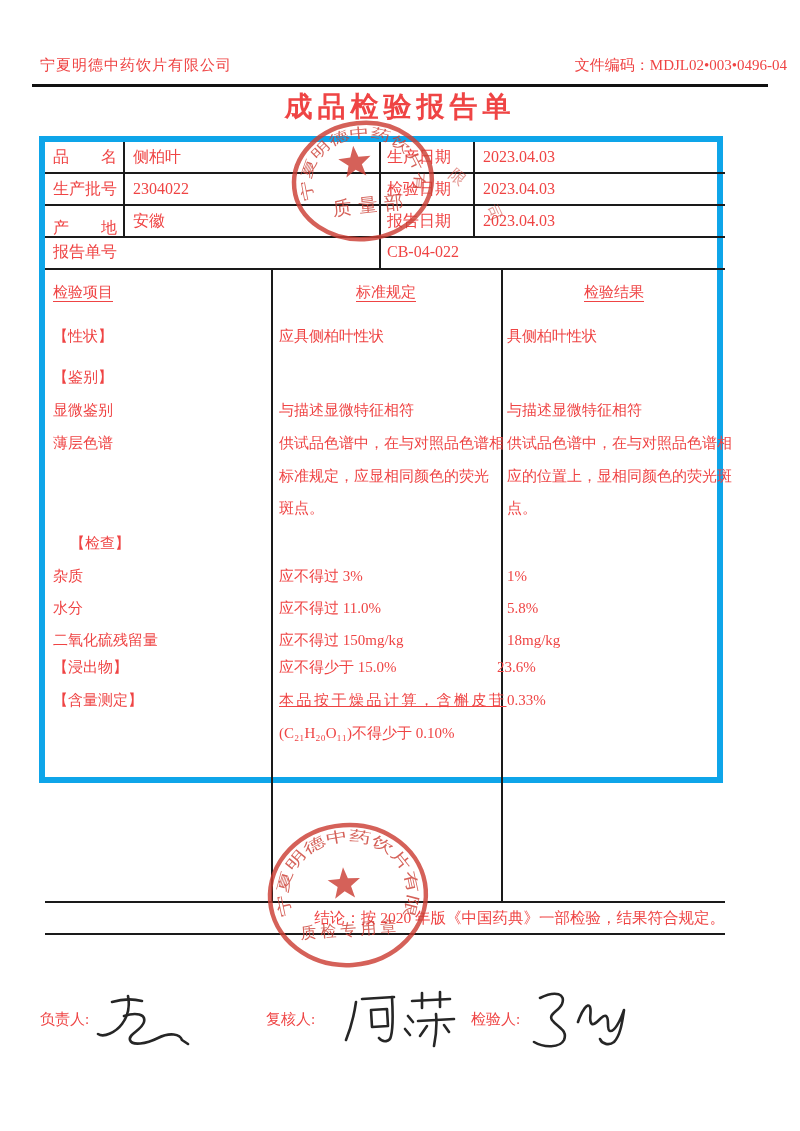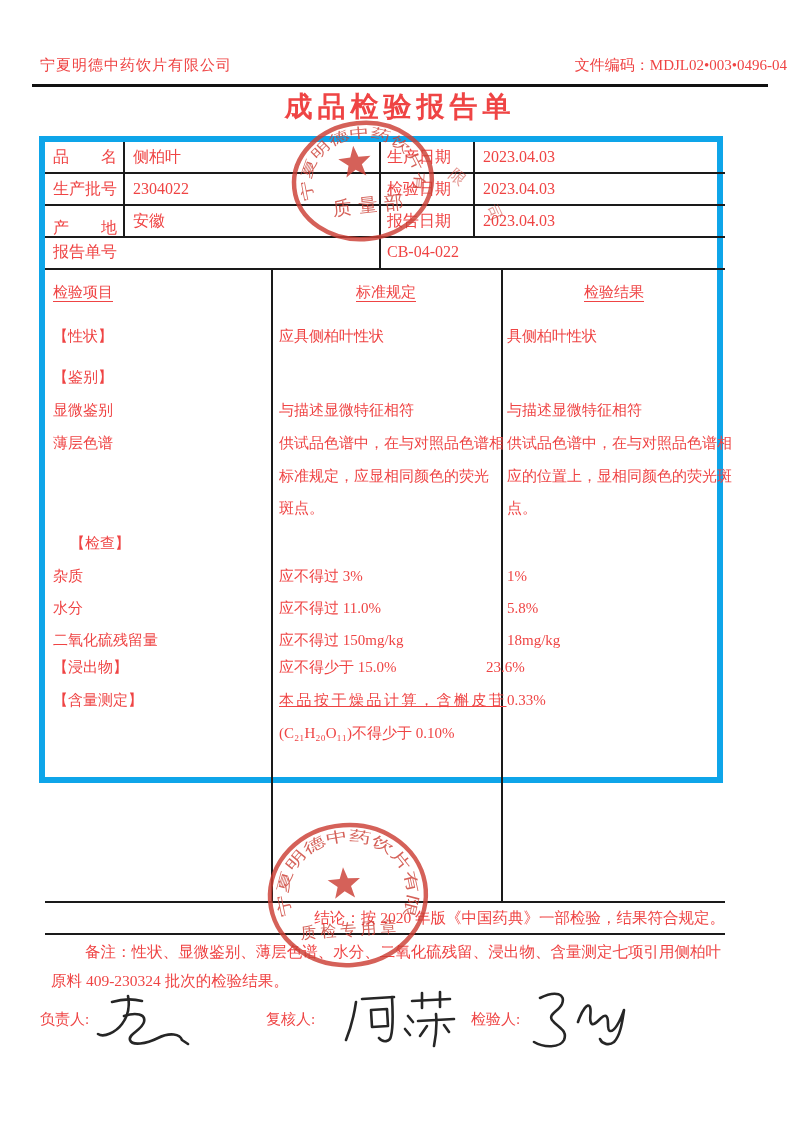--- a/index.html
+++ b/index.html
@@ -107,25 +107,24 @@
     <div class="ln" style="left:234px;top:581px">(C₂₁H₂₀O₁₁)不得少于 0.10%</div>
 
     <div class="ln" style="left:462px;top:184px">具侧柏叶性状</div>
     <div class="ln" style="left:462px;top:258px">与描述显微特征相符</div>
     <div class="ln" style="left:462px;top:291px">供试品色谱中，在与对照品色谱相</div>
     <div class="ln" style="left:462px;top:324px">应的位置上，显相同颜色的荧光斑</div>
     <div class="ln" style="left:462px;top:356px">点。</div>
     <div class="ln" style="left:462px;top:424px">1%</div>
     <div class="ln" style="left:462px;top:456px">5.8%</div>
     <div class="ln" style="left:462px;top:488px">18mg/kg</div>
-    <div class="ln" style="left:441px;top:515px">23.6%</div>
+    <div class="ln" style="left:452px;top:515px">23.6%</div>
     <div class="ln" style="left:462px;top:548px">0.33%</div>
 
     <div class="concl">结论：按 2020 年版《中国药典》一部检验，结果符合规定。</div>
-    <div class="remark">备注：性状、显微鉴别、薄层色谱、水分、二氧化硫残留、浸出物、含量测定七项引用侧柏叶原料 409-230324 批次的检验结果。</div>
   </div>
 
   <div class="sig-label" style="left:40px">负责人:</div>
   <div class="sig-label" style="left:266px">复核人:</div>
   <div class="sig-label" style="left:471px">检验人:</div>
 
   <svg class="sig" style="left:84px;top:990px" width="130" height="58" viewBox="0 0 130 58">
     <path d="M28,12 C38,9 50,9 58,11"></path>
     <path d="M44,6 C46,16 44,26 38,34 C32,42 20,48 14,44"></path>
     <path d="M40,26 C52,22 62,24 60,32 C58,40 44,44 46,50 C48,56 62,54 74,48 C86,42 96,44 98,50 L104,54"></path>

